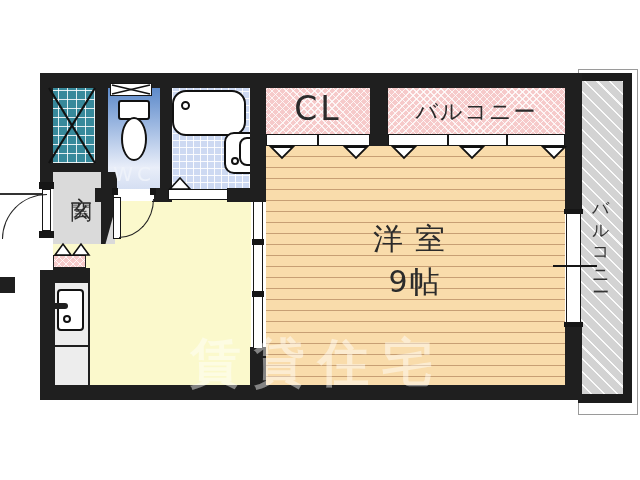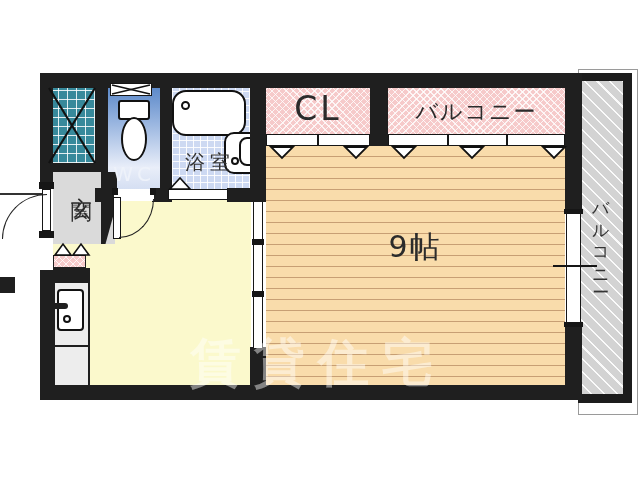--- a/index.html
+++ b/index.html
@@ -134,25 +134,25 @@
     <polygon points="543,147 565,147 554,158" fill="#fff" stroke="#111" stroke-width="1.8"></polygon>
     <polygon points="55,255 71,255 63,244" fill="#fff" stroke="#111" stroke-width="1.6"></polygon>
     <polygon points="73,255 89,255 81,244" fill="#fff" stroke="#111" stroke-width="1.6"></polygon>
     <polygon points="170,189 190,189 180,178" fill="#fff" stroke="#111" stroke-width="1.6"></polygon>
   </svg>
 
   <div class="a lbl center" style="left:266px;top:90px;width:104px;font-size:33px;letter-spacing:3px;">CL</div>
   <div class="a lbl center" style="left:388px;top:99px;width:177px;font-size:22px;letter-spacing:2px;">バルコニー</div>
 
   <div class="a center" style="left:300px;top:222px;width:230px;">
+    <div class="lbl" style="font-size:30px;letter-spacing:12px;">洋室</div>
     <div class="lbl" style="font-size:30px;letter-spacing:2px;margin-top:8px;">9帖</div>
   </div>
 
 
   <div class="a lbl vert" style="left:69px;top:180px;font-size:21px;letter-spacing:6px;">玄関</div>
 
   <div class="a lbl center" style="left:108px;top:163px;width:52px;font-size:20px;letter-spacing:4px;color:#eef2fa;">WC</div>
 
-  <div class="a lbl center" style="left:172px;top:151px;width:76px;font-size:20px;letter-spacing:5px;color:#333;">浴室</div>
 
   <div class="a watermark" style="left:190px;top:329px;font-family:Liberation Mono, monospace;">賃貸住宅</div>
 
 </div>
 
 </body></html>

